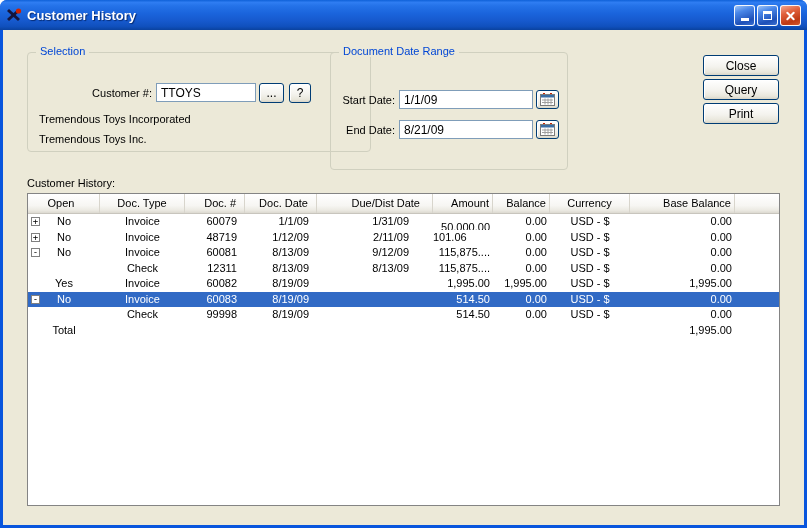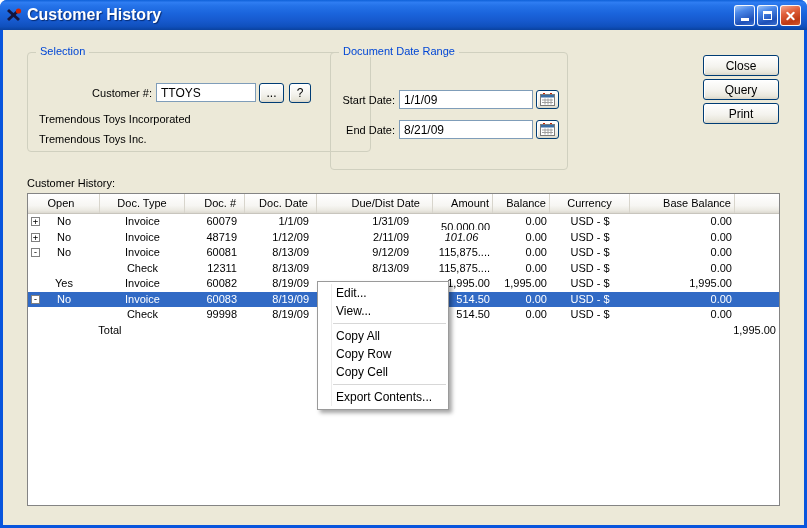--- a/index.html
+++ b/index.html
@@ -2,21 +2,21 @@
 <html><head>
 <meta charset="utf-8">
 <style>
   * { margin:0; padding:0; box-sizing:border-box; }
   html,body { width:807px; height:528px; overflow:hidden; font-family:"Liberation Sans", sans-serif; }
   .window { position:relative; width:807px; height:528px; background:#0855dd; border-radius:7px 7px 0 0; }
   .titlebar { position:absolute; top:0; left:0; right:0; height:30px; border-radius:7px 7px 0 0;
     background:linear-gradient(180deg,#0f61d8 0%,#2f7df2 8%,#2472e8 20%,#1a64dc 45%,#1659cd 70%,#1050bd 88%,#0a429f 100%);
     display:flex; align-items:center; padding:0 6px; }
   .appicon { width:16px; height:16px; display:inline-block; }
-  .title { flex:1; margin-left:5px; color:#fff; font-size:16px; font-weight:bold; text-shadow:1px 1px 1px rgba(0,30,90,.8); white-space:nowrap; }
+  .title { flex:1; margin-left:5px; color:#fff; font-size:13px; font-weight:bold; text-shadow:1px 1px 1px rgba(0,30,90,.8); white-space:nowrap; }
   .winbtns { display:flex; }
   .winbtn { width:21px; height:21px; border:1px solid rgba(255,255,255,.95); border-radius:3px; margin-left:2px;
     display:flex; align-items:center; justify-content:center; position:relative; cursor:pointer; }
   .btn-min,.btn-max { background:linear-gradient(160deg,#9cc3f7 0%,#4a87e8 30%,#1e50b8 75%,#3a6fd0 100%); }
   .btn-close { background:linear-gradient(160deg,#f2a58d 0%,#e1613d 35%,#bf3a14 75%,#d4572e 100%); }
   .glyph-min { width:8px; height:3px; background:#fff; margin-top:9px; }
   .glyph-max { width:9px; height:9px; border:1px solid #fff; border-top:3px solid #fff; }
   .glyph-x { position:absolute; left:4px; top:9px; width:11px; height:2px; background:#fff; border-radius:1px; }
   .glyph-x.a { transform:rotate(45deg); } .glyph-x.b { transform:rotate(-45deg); }
 
@@ -174,21 +174,21 @@
             <div class="cell c7" style="text-align: center; padding-right: 0px;"><span>USD - $</span></div>
             <div class="cell c8" style="text-align: right; padding-right: 3px;"><span>0.00</span></div>
             <div class="cell cfill"></div>
           </div>
           <div class="trow">
             <div class="cell c0" style="text-align: center; padding-right: 0px;"><span class="expbox">+</span><span>No</span></div>
             <div class="cell c1" style="text-align: center; padding-right: 0px;"><span>Invoice</span></div>
             <div class="cell c2" style="text-align: right; padding-right: 8px;"><span>48719</span></div>
             <div class="cell c3" style="text-align: right; padding-right: 8px;"><span>1/12/09</span></div>
             <div class="cell c4" style="text-align: right; padding-right: 24px;"><span>2/11/09</span></div>
-            <div class="cell c5" style="text-align: center; padding-right: 3px; font-style: italic;"><span>101.06</span></div>
+            <div class="cell c5" style="text-align: left; padding-right: 3px;"><span>101.06</span></div>
             <div class="cell c6" style="text-align: right; padding-right: 3px;"><span>0.00</span></div>
             <div class="cell c7" style="text-align: center; padding-right: 0px;"><span>USD - $</span></div>
             <div class="cell c8" style="text-align: right; padding-right: 3px;"><span>0.00</span></div>
             <div class="cell cfill"></div>
           </div>
           <div class="trow">
             <div class="cell c0" style="text-align: center; padding-right: 0px;"><span class="expbox">-</span><span>No</span></div>
             <div class="cell c1" style="text-align: center; padding-right: 0px;"><span>Invoice</span></div>
             <div class="cell c2" style="text-align: right; padding-right: 8px;"><span>60081</span></div>
             <div class="cell c3" style="text-align: right; padding-right: 8px;"><span>8/13/09</span></div>
@@ -241,40 +241,29 @@
             <div class="cell c2" style="text-align: right; padding-right: 8px;"><span>99998</span></div>
             <div class="cell c3" style="text-align: right; padding-right: 8px;"><span>8/19/09</span></div>
             <div class="cell c4" style="text-align: right; padding-right: 24px;"><span></span></div>
             <div class="cell c5" style="text-align: right; padding-right: 3px;"><span>514.50</span></div>
             <div class="cell c6" style="text-align: right; padding-right: 3px;"><span>0.00</span></div>
             <div class="cell c7" style="text-align: center; padding-right: 0px;"><span>USD - $</span></div>
             <div class="cell c8" style="text-align: right; padding-right: 3px;"><span>0.00</span></div>
             <div class="cell cfill"></div>
           </div>
           <div class="trow">
-            <div class="cell c0" style="text-align: center; padding-right: 0px; margin-left: 46px;"><span>Total</span></div>
+            <div class="cell c0" style="text-align: center; padding-right: 0px;"><span>Total</span></div>
             <div class="cell c1" style="text-align: center; padding-right: 0px;"><span></span></div>
             <div class="cell c2" style="text-align: right; padding-right: 8px;"><span></span></div>
             <div class="cell c3" style="text-align: right; padding-right: 8px;"><span></span></div>
             <div class="cell c4" style="text-align: right; padding-right: 24px;"><span></span></div>
             <div class="cell c5" style="text-align: right; padding-right: 3px;"><span></span></div>
             <div class="cell c6" style="text-align: right; padding-right: 3px;"><span></span></div>
             <div class="cell c7" style="text-align: center; padding-right: 0px;"><span></span></div>
             <div class="cell c8" style="text-align: right; padding-right: 3px;"><span>1,995.00</span></div>
             <div class="cell cfill"></div>
           </div>
         </div>
     </div>
 
-    <div class="ctxmenu">
-      <div class="menu-gutter-line"></div>
-    <div class="menuitem">Edit...</div>
-        <div class="menuitem">View...</div>
-        <div class="menusep"></div>
-        <div class="menuitem">Copy All</div>
-        <div class="menuitem">Copy Row</div>
-        <div class="menuitem">Copy Cell</div>
-        <div class="menusep"></div>
-        <div class="menuitem">Export Contents...</div>
-      </div>
 
   </div>
 </div>
 
 </body></html>

